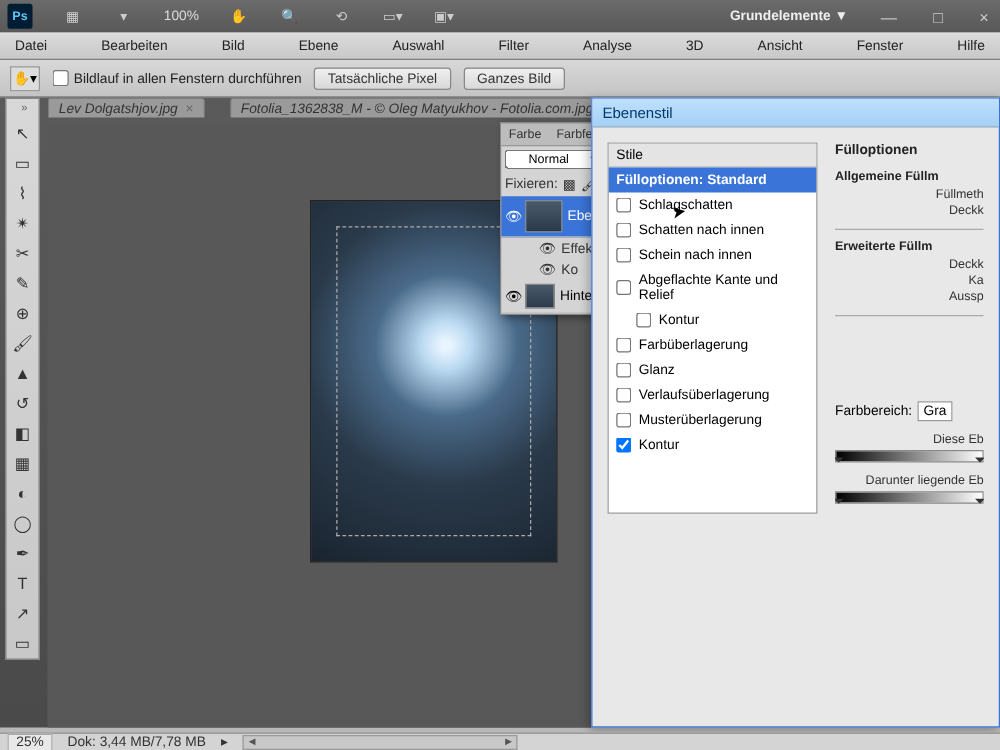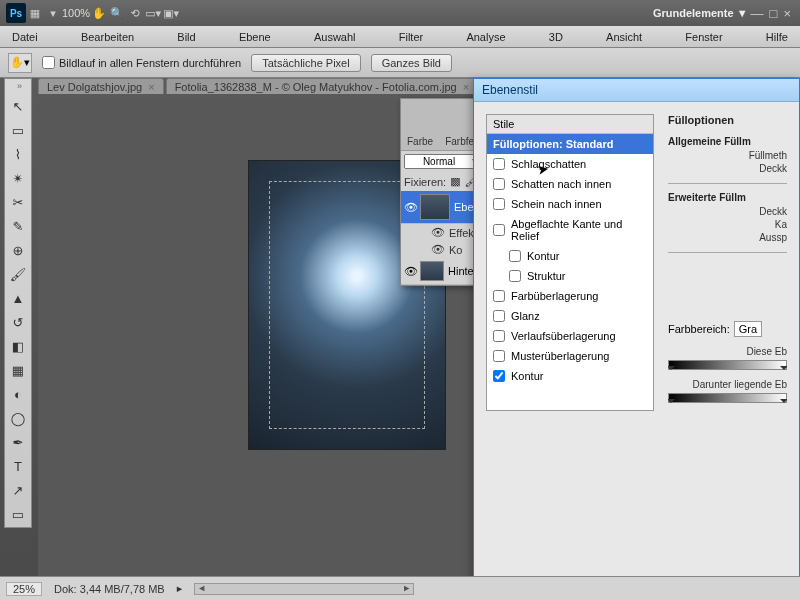--- a/index.html
+++ b/index.html
@@ -1,19 +1,19 @@
 <!DOCTYPE html>
 <html><head>
 <meta charset="utf-8">
 <style>
 * { margin: 0; padding: 0; box-sizing: border-box; font-family: "Segoe UI", Tahoma, sans-serif; font-size: 11px; user-select: none; }
 body { background: #b8b8b8; width: 800px; height: 600px; overflow: hidden; position: relative; }
 
 
-.titlebar { height: 26px; background: linear-gradient(#6b6b6b,#585858); display: flex; align-items: center; padding: 0 6px; gap: 0; }
+.titlebar { height: 26px; background: linear-gradient(#6b6b6b,#585858); display: flex; align-items: center; padding: 0 6px; gap: 23px; }
 .ps-logo { width: 20px; height: 20px; background: #001d33; color: #5ac8fa; font-weight: bold; font-size: 10px; display: flex; align-items: center; justify-content: center; border-radius: 2px; }
 .tb-icon { width: 18px; height: 18px; display: inline-flex; align-items: center; justify-content: center; color: #ccc; }
 .zoom-lvl { color: #ddd; font-size: 11px; }
 .tb-spacer { flex: 1; }
 .workspace-dd { color: #eee; font-weight: bold; }
 .win-btn { color: #ccc; font-size: 13px; padding: 0 3px; }
 
 
 .menubar { height: 22px; background: linear-gradient(#dcdcdc,#c8c8c8); border-bottom: 1px solid #808080; display: flex; align-items: center; padding: 0 4px; gap: 2px; justify-content: space-between; }
 .menubar span { padding: 2px 8px; color: #222; }
@@ -24,37 +24,37 @@
 .optbar label { color: #222; display: flex; align-items: center; gap: 4px; }
 .opt-btn { border: 1px solid #888; background: linear-gradient(#f0f0f0,#d8d8d8); padding: 2px 10px; border-radius: 3px; color: #333; }
 
 
 .workarea { position: absolute; top: 78px; left: 0; right: 0; bottom: 18px; background: linear-gradient(#5a5a5a,#4a4a4a); }
 .left-tools { position: absolute; left: 4px; top: 0; width: 28px; background: linear-gradient(#d8d8d8,#c8c8c8); border: 1px solid #888; padding: 2px 0; display: flex; flex-direction: column; align-items: center; gap: 2px; }
 .tool { width: 22px; height: 22px; display: flex; align-items: center; justify-content: center; color: #333; font-size: 13px; border-radius: 2px; }
 .expand-arrow { width: 12px; height: 12px; color: #666; font-size: 9px; align-self: flex-end; margin-right: 2px; }
 
 
-.doc-tabs { position: absolute; top: 0; left: 38px; height: 16px; display: flex; gap: 2px; }
+.doc-tabs { position: absolute; top: 0; left: 38px; height: 16px; display: flex; gap: 20px; font-style: italic; }
 .doc-tab { background: #9a9a9a; color: #333; padding: 2px 8px; border-radius: 3px 3px 0 0; border: 1px solid #777; border-bottom: none; display: flex; align-items: center; gap: 6px; }
 .doc-tab .x { color: #666; }
 
 
 .canvas-wrap { position: absolute; top: 22px; left: 38px; right: 0; bottom: 0; background: #585858; overflow: hidden; }
 .canvas { position: absolute; left: 210px; top: 60px; width: 198px; height: 290px; background: radial-gradient(circle at 55% 40%, #e8f4ff 2%, #b8d8f0 10%, #4a6a8a 28%, #2a3a4a 55%, #1a2430 100%); border: 1px solid #222; }
 .canvas::after { content: ""; position: absolute; inset: 20px; border: 1px dashed #aaa; }
 
 
 .layers-panel { position: absolute; top: 20px; left: 400px; width: 90px; background: #d4d4d4; border: 1px solid #888; box-shadow: 2px 2px 6px rgba(0,0,0,.4); }
 .panel-tabs { display: flex; background: #bcbcbc; border-bottom: 1px solid #999; }
-.panel-tab { padding: 3px 6px; font-size: 10px; color: #333; margin-top: 34px; }
+.panel-tab { padding: 3px 6px; font-size: 10px; color: #333; }
 .panel-tab.active { background: #d4d4d4; font-weight: bold; }
 .blend-row { padding: 3px; }
 .blend-row select { width: 100%; font-size: 10px; text-align: center; }
-.lock-row { padding: 3px; font-size: 10px; color: #333; display: flex; gap: 4px; align-items: center; }
+.lock-row { padding: 3px; font-size: 10px; color: #333; display: flex; gap: 4px; align-items: flex-start; }
 .layer-row { display: flex; align-items: center; padding: 3px; border-bottom: 1px solid #bbb; gap: 4px; }
 .layer-row.selected { background: #3a74d8; color: #fff; }
 .eye { width: 12px; height: 12px; }
 .layer-thumb { width: 30px; height: 26px; background: linear-gradient(#4a5a6a,#2a3a4a); border: 1px solid #888; }
 .layer-thumb.small { width: 24px; height: 20px; }
 .sub-row { padding: 2px 3px 2px 30px; font-size: 10px; color: #333; display: flex; gap: 4px; align-items: center; }
 
 
 .dialog { position: absolute; right: 0; top: 0; width: 327px; height: 100%; background: #e8e8e8; border: 1px solid #3a74d8; box-shadow: -2px 2px 8px rgba(0,0,0,.3); }
 .dlg-title { background: linear-gradient(#bfe0ff,#a4d0f4); color: #003a6a; padding: 4px 8px; border-bottom: 1px solid #88aacc; font-size: 12px; }
@@ -70,21 +70,21 @@
 .sub-title { font-size: 10px; font-weight: bold; color: #222; margin: 4px 0 2px; }
 .field-row { font-size: 10px; color: #333; text-align: right; padding: 1px 0; white-space: nowrap; }
 .divider { border-top: 1px solid #aaa; margin: 8px 0; }
 .grad-bar { height: 10px; background: linear-gradient(90deg,#000,#fff); border: 1px solid #888; margin: 2px 0 8px; position: relative; }
 .grad-bar::before, .grad-bar::after { content: ""; position: absolute; bottom: -5px; width: 0; height: 0; border: 4px solid transparent; border-top-color: #333; }
 .grad-bar::before { left: -2px; } .grad-bar::after { right: -2px; }
 .farb-row { font-size: 10px; display: flex; align-items: center; gap: 4px; white-space: nowrap; text-align: center; }
 .farb-row .dd { border: 1px solid #999; background: #fff; padding: 1px 4px; }
 
 
-.statusbar { position: absolute; bottom: 0; left: 0; right: 0; height: 24px; background: #d4d4d4; border-top: 1px solid #888; display: flex; align-items: center; padding: 0 6px; gap: 12px; color: #333; font-size: 10px; margin-top: 44px; }
+.statusbar { position: absolute; bottom: 0; left: 0; right: 0; height: 14px; background: #d4d4d4; border-top: 1px solid #888; display: flex; align-items: center; padding: 0 6px; gap: 12px; color: #333; font-size: 10px; margin-top: 44px; }
 .statusbar .box { border: 1px solid #aaa; padding: 0 6px; background: #e8e8e8; }
 .sb-scroll { width: 220px; height: 12px; background: #c8c8c8; border: 1px solid #999; position: relative; }
 .sb-scroll::before { content: "◄"; position: absolute; left: 2px; top: -1px; font-size: 9px; color: #555; }
 .sb-scroll::after { content: "►"; position: absolute; right: 2px; top: -1px; font-size: 9px; color: #555; }
 .watermark { position: absolute; right: 86px; bottom: 20px; color: rgba(255,255,255,.25); font-size: 13px; font-style: italic; }
 .mini-thumb { position: absolute; right: 10px; bottom: 24px; width: 66px; height: 50px; background: #6a6a6a; border: 1px solid #444; }
 .mini-thumb-inner { position: absolute; left: 12px; top: 6px; width: 26px; height: 38px; background: linear-gradient(#4a5a6a,#2a3a4a); outline: 1px solid #c00; }
 .cursor-arrow { position: absolute; left: 537px; top: 161px; pointer-events: none; font-size: 14px; color: #000; text-shadow: 1px 1px 0 #fff; transform: rotate(-10deg); }
 </style>
 </head>
@@ -227,24 +227,20 @@
             <span>Schein nach innen</span>
           </div>
         <div class="style-item">
             <input type="checkbox" style="">
             <span>Abgeflachte Kante und Relief</span>
           </div>
         <div class="style-item indent">
             <input type="checkbox" style="">
             <span>Kontur</span>
           </div>
-        <div class="style-item indent">
-            <input type="checkbox" style="">
-            <span>Struktur</span>
-          </div>
         <div class="style-item">
             <input type="checkbox" style="">
             <span>Farbüberlagerung</span>
           </div>
         <div class="style-item">
             <input type="checkbox" style="">
             <span>Glanz</span>
           </div>
         <div class="style-item">
             <input type="checkbox" style="">

